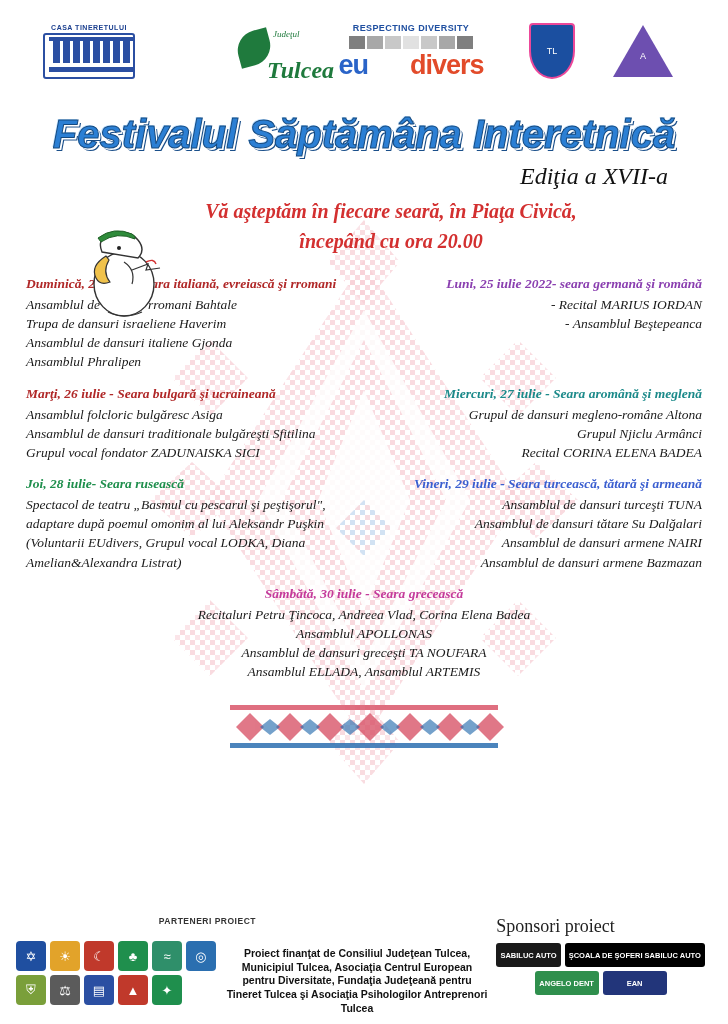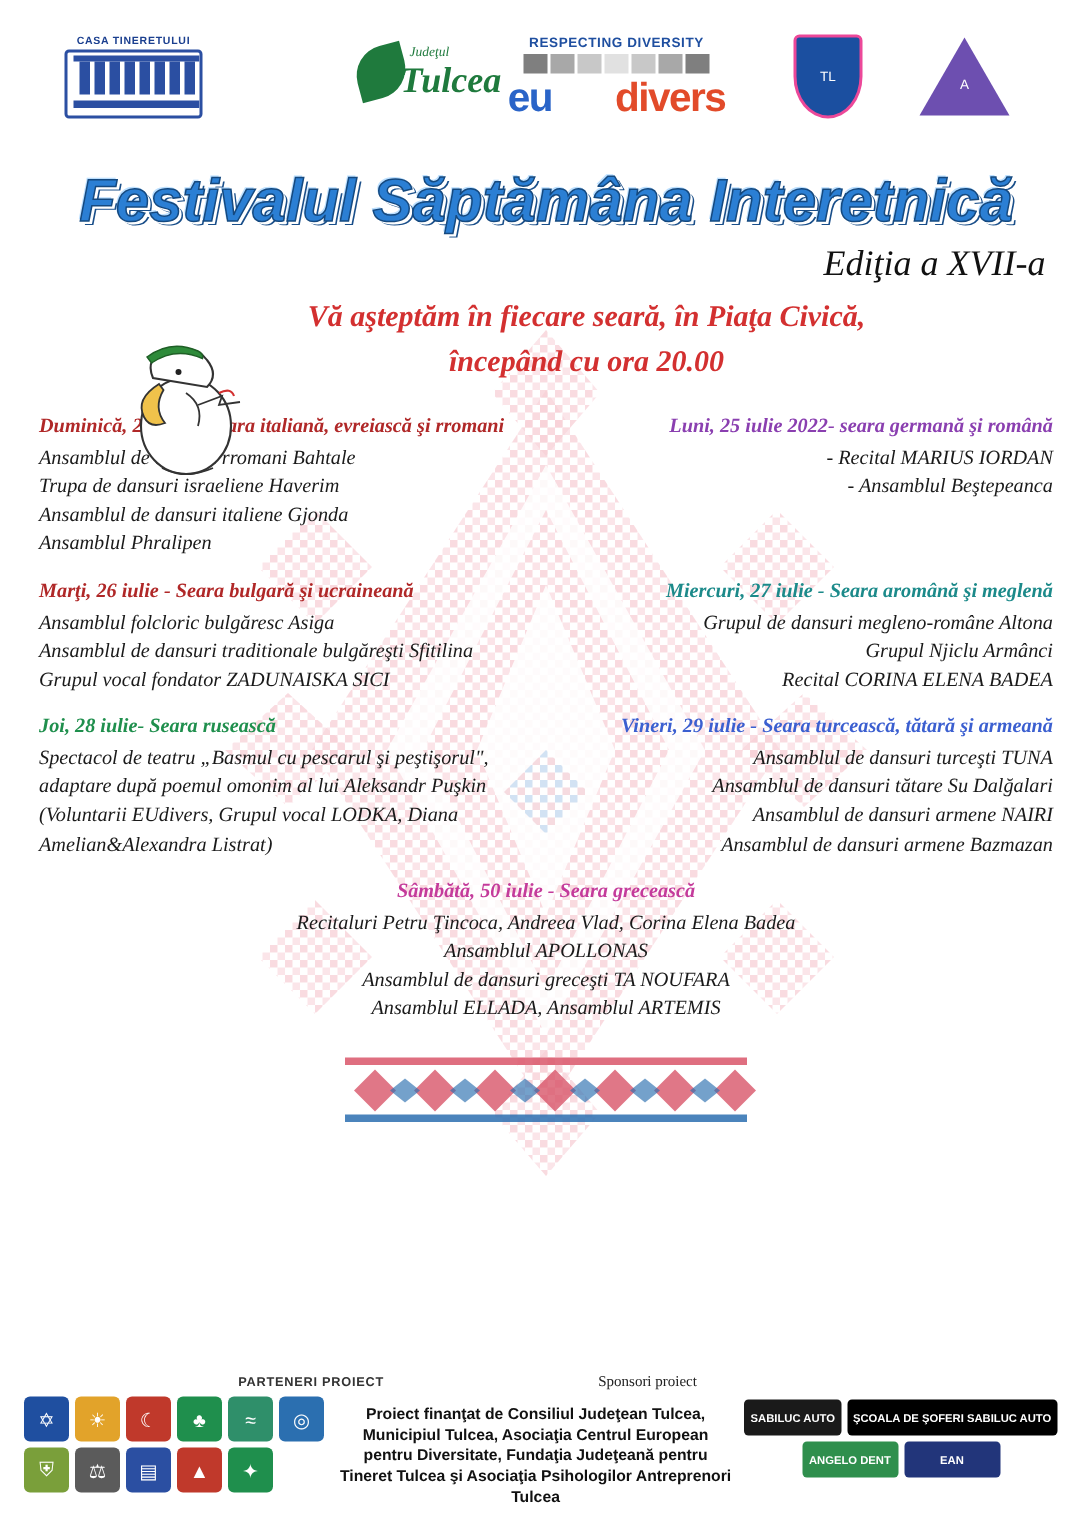--- a/index.html
+++ b/index.html
@@ -45,21 +45,21 @@
   .judet-art { position:relative; height:52px; }
   .judet-art .leaf {
     position:absolute; left:4px; top:6px; width:34px; height:34px;
     background:#1f7a3d; border-radius:60% 0 60% 0; transform:rotate(-15deg);
   }
   .judet-art .jtext {
     position:absolute; left:40px; top:4px;
     font-family:"Liberation Serif", serif; font-size:9px; color:#1f7a3d; font-style:italic;
   }
   .judet-art .tulcea {
-    position:absolute; left:34px; top:16px;
+    position:absolute; left:34px; top:32px;
     font-family:"Liberation Serif", serif; font-size:24px; color:#1f7a3d;
     font-style:italic; font-weight:bold;
   }
 
   .logo-eudivers { width:160px; text-align:center; }
   .eud-top {
     font-family:"Liberation Sans", sans-serif; font-size:9px; font-weight:bold;
     color:#1f4fa0; letter-spacing:0.4px;
   }
   .eud-squares { display:flex; justify-content:center; gap:2px; margin:3px 0; }
@@ -98,21 +98,21 @@
     text-shadow:
       2px 2px 0 #ffffff,
       3px 3px 0 #1a4f8a,
       -1px -1px 0 #bde0ff;
     -webkit-text-stroke:1px #15497f;
     white-space:nowrap;
   }
   .edition {
     font-family:"Liberation Serif", serif; font-style:italic;
     font-size:24px; color:#111111; text-align:right;
-    padding-right:31px; margin-top:6px;
+    padding-right:60px; margin-top:6px;
   }
 
   
   .mascot { position:absolute; left:62px; top:212px; width:120px; height:110px; z-index:3; }
 
   
   .invite {
     position:relative; z-index:2; text-align:center;
     color:#d33030; font-style:italic; font-weight:bold;
     font-family:"Liberation Serif", serif;
@@ -153,21 +153,21 @@
     padding:4px 16px;
   }
   .footer-heads { display:flex; }
   .partners-head {
     width:55%;
     font-family:"Liberation Sans", sans-serif; font-size:8.5px; font-weight:bold;
     color:#333333; text-align:center; letter-spacing:0.5px;
   }
   .sponsors-head {
     width:45%;
-    font-family:"Liberation Serif", serif; font-size:10px; color:#222222; text-align:left;
+    font-family:"Liberation Serif", serif; font-size:18px; color:#222222; text-align:center;
   }
   .footer-body { display:flex; margin-top:4px; }
   .partner-logos { width:30%; display:flex; flex-wrap:wrap; gap:4px; align-content:flex-start; }
   .plogo {
     width:30px; height:30px; border-radius:4px;
     display:flex; align-items:center; justify-content:center;
     font-size:13px; color:#ffffff; font-family:"Liberation Sans", sans-serif;
   }
   .funding {
     width:38%;
@@ -346,21 +346,21 @@
       <div class="day-head blue">Vineri, 29 iulie - Seara turcească, tătară şi armeană</div>
       <div class="item">Ansamblul de dansuri  turceşti TUNA</div>
       <div class="item">Ansamblul de dansuri tătare  Su Dalğalari</div>
       <div class="item">Ansamblul de dansuri armene NAIRI</div>
       <div class="item">Ansamblul de dansuri armene Bazmazan</div>
     </div>
   </div>
 
   <div class="row">
     <div class="col center">
-      <div class="day-head magenta">Sâmbătă, 50 iulie - Seara grecească</div>
+      <div class="day-head magenta">Sâmbătă, 30 iulie - Seara grecească</div>
       <div class="item">Recitaluri Petru Ţincoca, Andreea Vlad, Corina Elena Badea</div>
       <div class="item">Ansamblul APOLLONAS</div>
       <div class="item">Ansamblul de dansuri greceşti TA NOUFARA</div>
       <div class="item">Ansamblul ELLADA, Ansamblul ARTEMIS</div>
     </div>
   </div>
 </div>
 
 
 <svg class="bottom-motif" viewBox="0 0 728 56" preserveAspectRatio="none">

